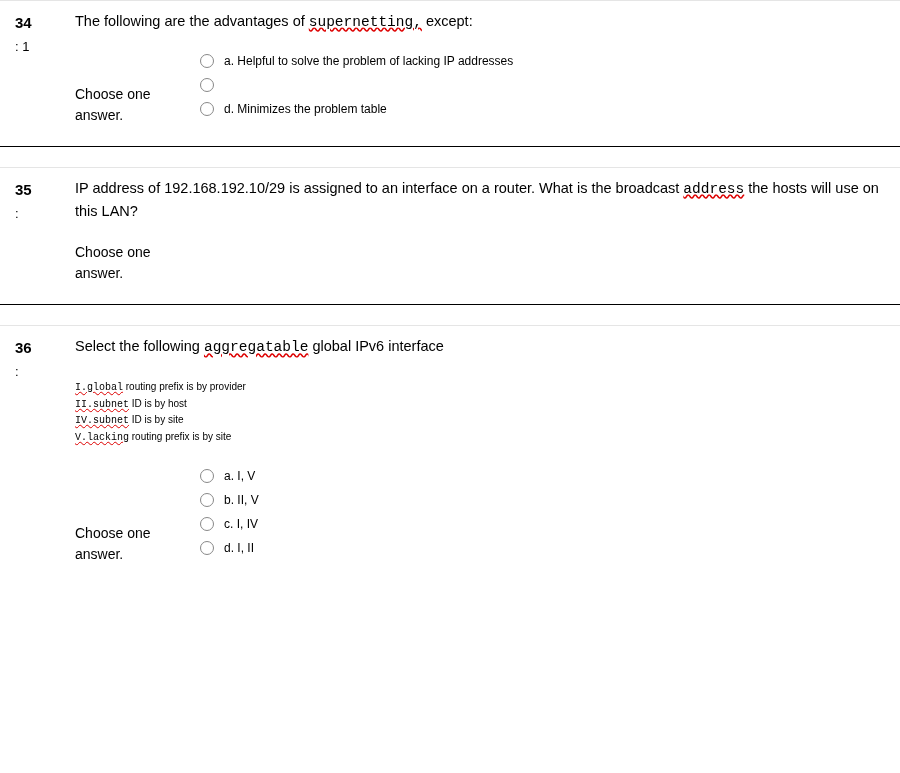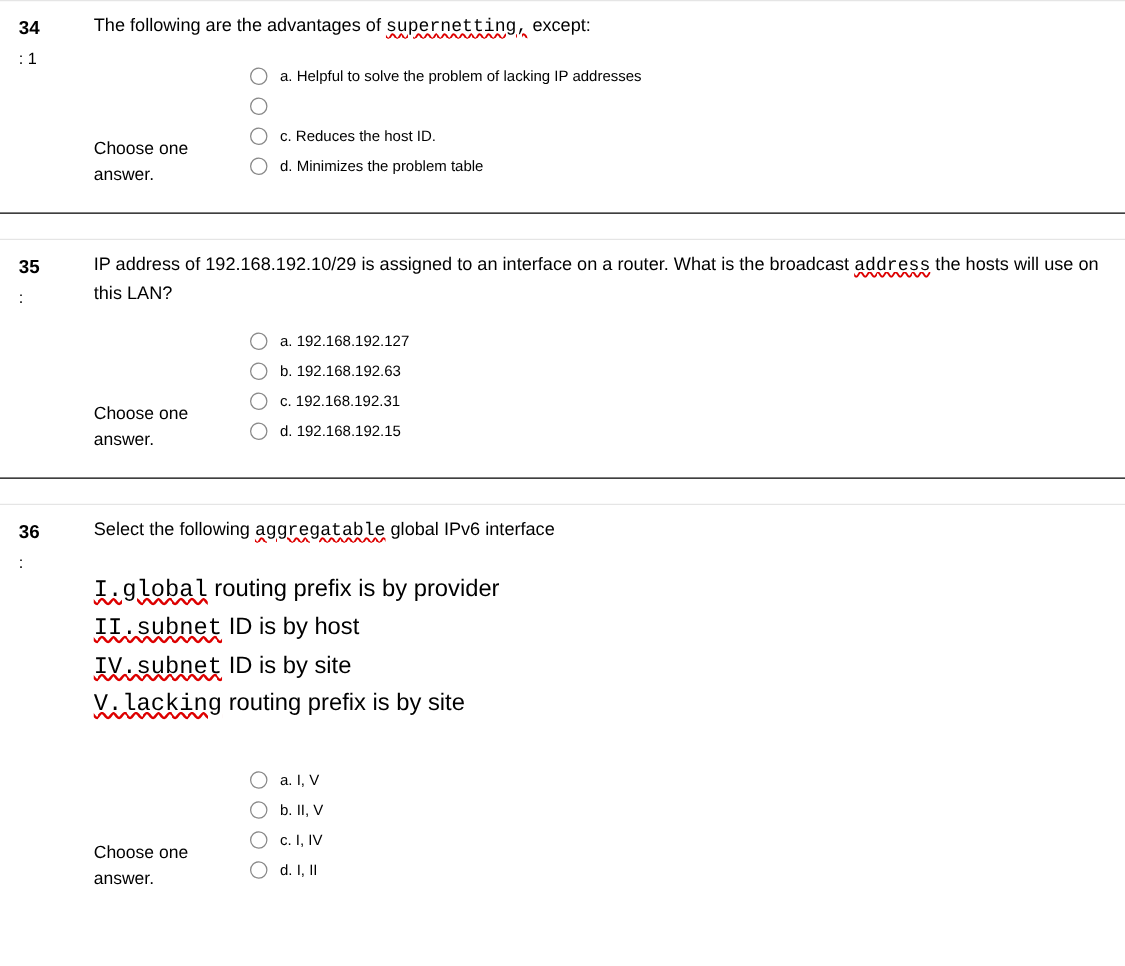--- a/index.html
+++ b/index.html
@@ -64,23 +64,23 @@
     }
     .radio {
       width: 14px;
       height: 14px;
       border: 1.5px solid #888;
       border-radius: 50%;
       margin-right: 10px;
       flex-shrink: 0;
     }
     .statements {
-      font-size: 19px;
+      font-size: 10px;
       line-height: 1.55;
-      margin-bottom: 38px;
+      margin-bottom: 24px;
     }
   </style>
 </head>
 <body>
 
 <div class="question-block">
   <div class="qnum-col">
     <div>34</div>
     <div class="qnum-sub">: 1</div>
   </div>
@@ -93,60 +93,38 @@
       <div class="options-col">
         <div class="option">
             <span class="radio"></span>
             <span>a. Helpful to solve the problem of lacking IP addresses</span>
           </div>
         <div class="option">
             <span class="radio"></span>
           </div>
         <div class="option">
             <span class="radio"></span>
-            <span>c. Reduces the host ID.</span>
-          </div>
-        <div class="option">
-            <span class="radio"></span>
             <span>d. Minimizes the problem table</span>
           </div>
       </div>
     </div>
   </div>
 </div>
 
 <div class="question-block">
   <div class="qnum-col">
     <div>35</div>
     <div class="qnum-sub">:</div>
   </div>
   <div class="qcontent-col">
     <div class="qtext">
       <span>IP address of 192.168.192.10/29 is assigned to an interface on a router. What is the broadcast </span><span class="squiggle">address</span><span> the hosts will use on this LAN?</span>
     </div>
     <div class="answer-row">
       <div class="choose-col">Choose one answer.</div>
-      <div class="options-col">
-        <div class="option">
-            <span class="radio"></span>
-            <span>a. 192.168.192.127</span>
-          </div>
-        <div class="option">
-            <span class="radio"></span>
-            <span>b. 192.168.192.63</span>
-          </div>
-        <div class="option">
-            <span class="radio"></span>
-            <span>c. 192.168.192.31</span>
-          </div>
-        <div class="option">
-            <span class="radio"></span>
-            <span>d. 192.168.192.15</span>
-          </div>
-      </div>
     </div>
   </div>
 </div>
 
 <div class="question-block" style="border-bottom:none;">
   <div class="qnum-col">
     <div>36</div>
     <div class="qnum-sub">:</div>
   </div>
   <div class="qcontent-col">

